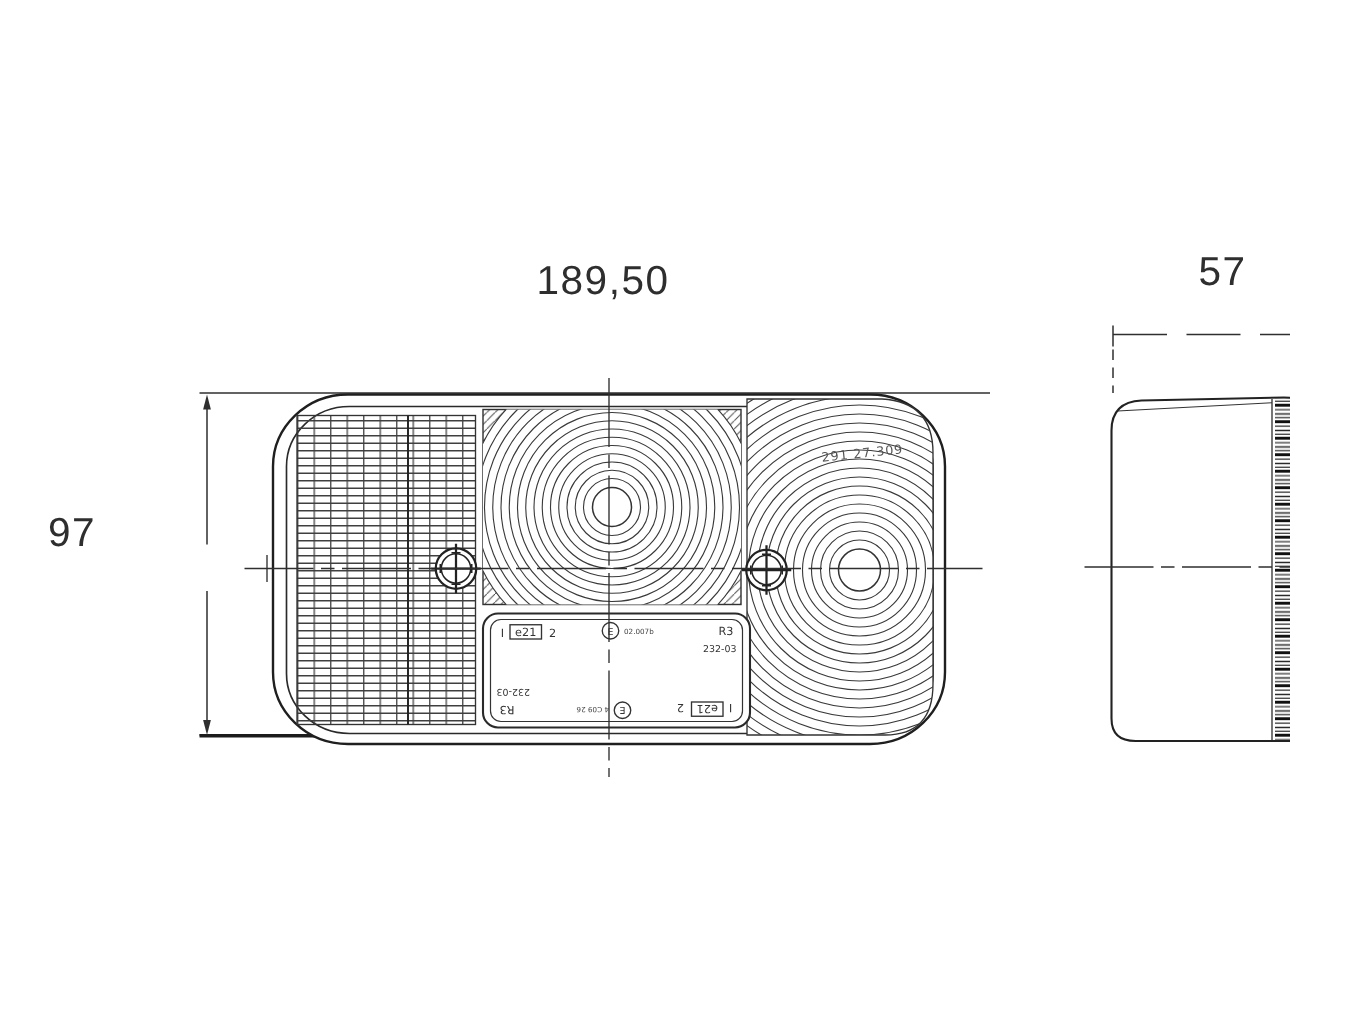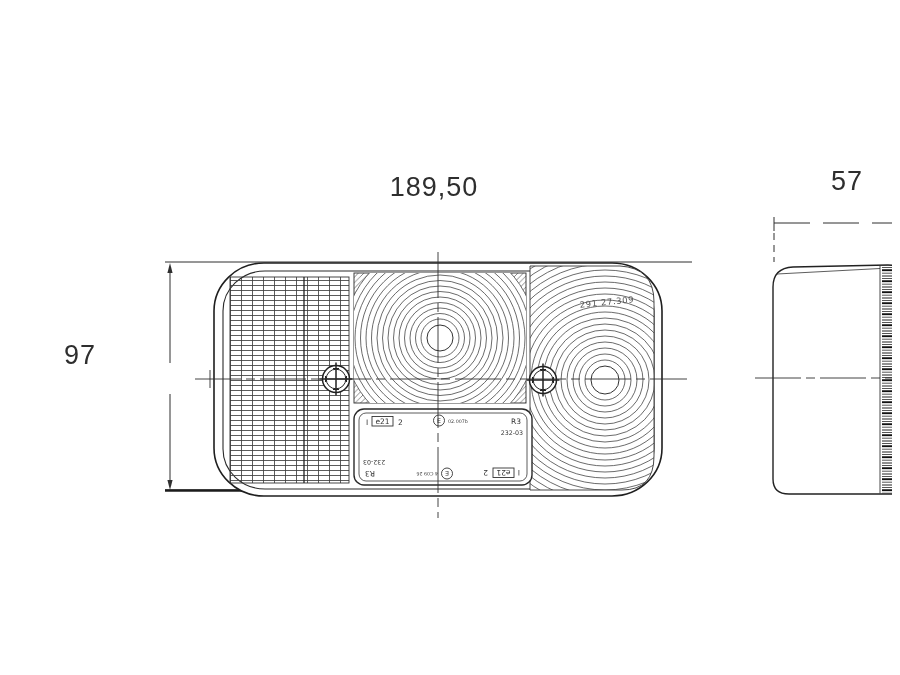--- a/index.html
+++ b/index.html
@@ -1,16 +1,16 @@
 <!DOCTYPE html>
 <html><head>
 <meta charset="utf-8">
 <style>
   html,body{margin:0;padding:0;background:#ffffff;}
-  .canvas{width:860px;height:675px;background:#ffffff;position:relative;overflow:hidden;padding-left:32px;}
+  .canvas{width:860px;height:675px;background:#ffffff;position:relative;overflow:hidden;}
   svg{display:block;}
   .dim-text{font-family:"Liberation Sans",sans-serif;font-size:27px;fill:#2e2e2e;letter-spacing:1px;}
   .pt{font-family:"DejaVu Sans",sans-serif;font-size:7.5px;fill:#333;}
   .pt-small{font-family:"DejaVu Sans",sans-serif;font-size:6.3px;fill:#333;}
   .pt-tiny{font-family:"DejaVu Sans",sans-serif;font-size:4.8px;fill:#444;}
   .pbox{fill:none;stroke:#333;stroke-width:0.9;}
   .rings circle{fill:none;stroke:#3a3a3a;stroke-width:0.75;}
   .cl{stroke:#2f2f2f;stroke-width:0.9;fill:none;stroke-dasharray:46 5 9 5;}
   .ln{stroke:#2f2f2f;stroke-width:1;fill:none;}
   .marking{font-family:"DejaVu Sans",sans-serif;font-size:8.5px;fill:#555;letter-spacing:0.6px;}

